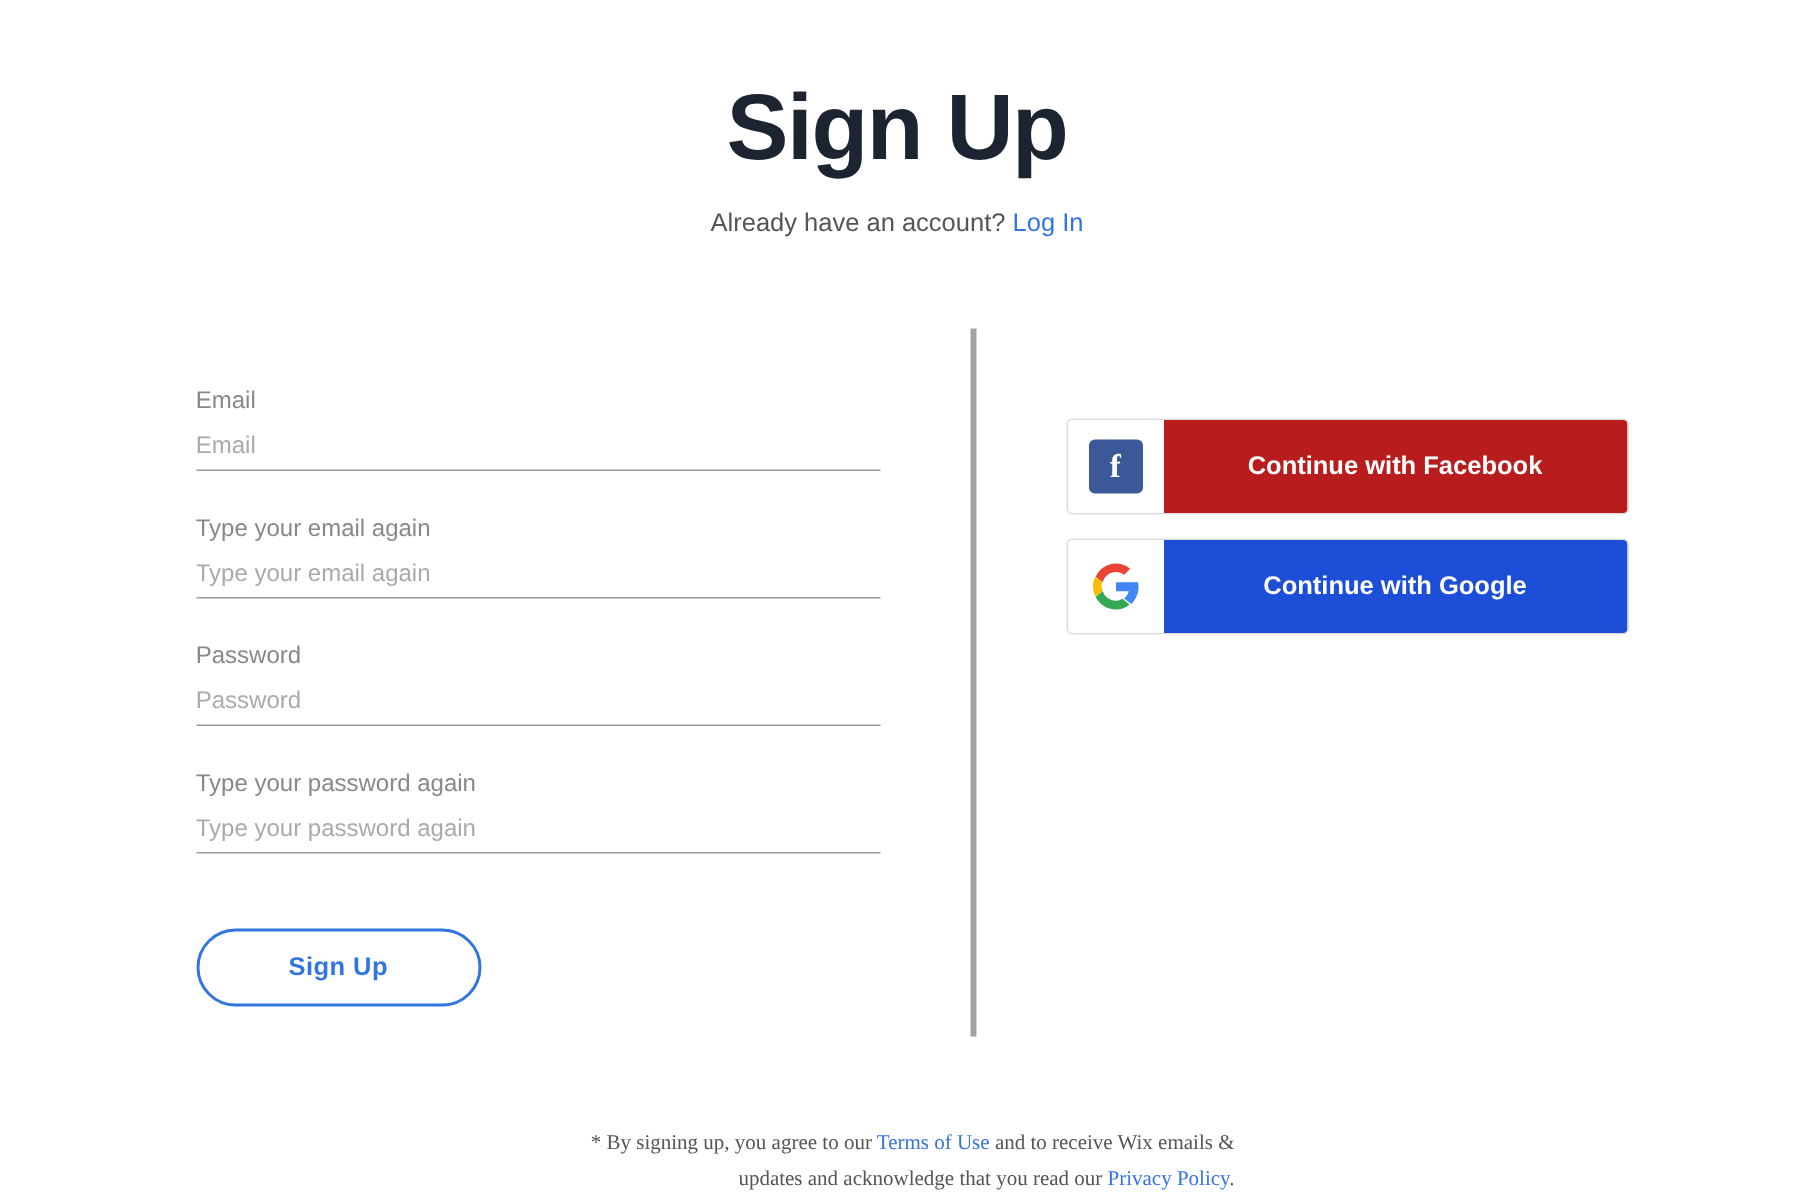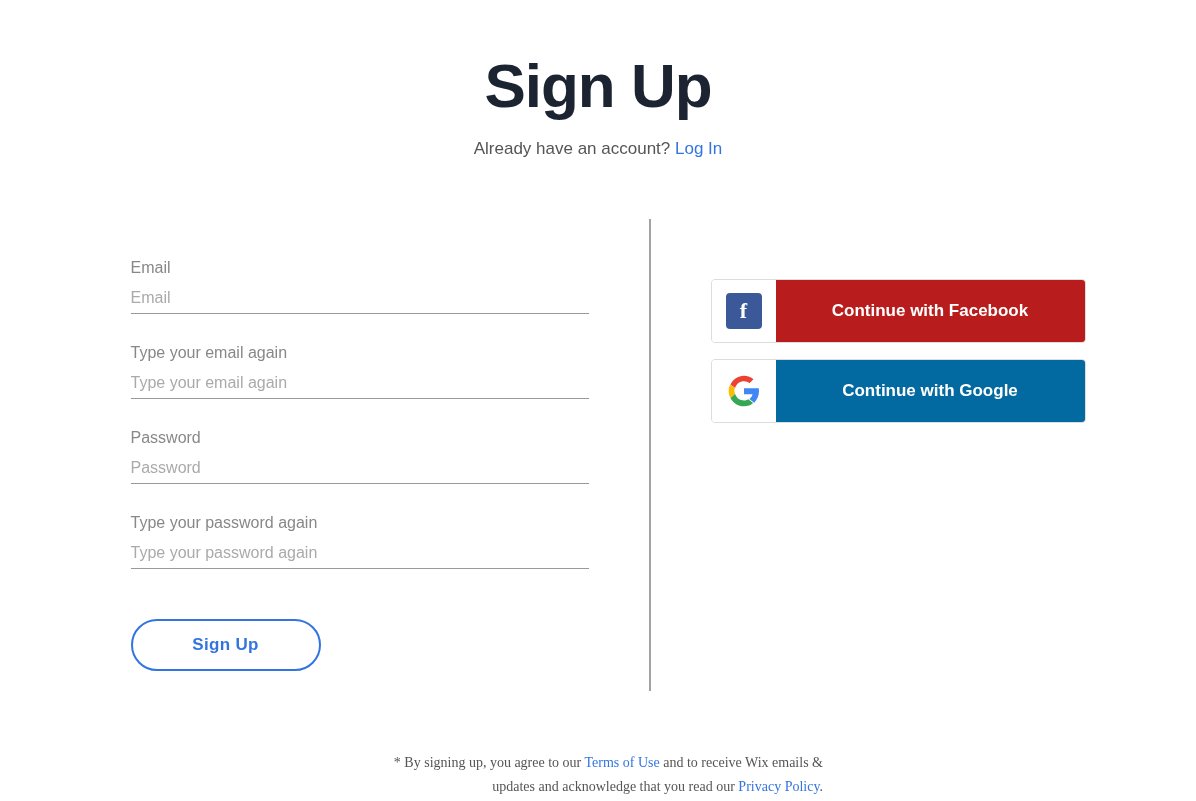--- a/index.html
+++ b/index.html
@@ -55,21 +55,21 @@
       justify-content: center;
       gap: 0;
     }
 
     .left-panel {
       flex: 0 0 580px;
       padding: 20px 60px 20px 60px;
       display: flex;
       flex-direction: column;
       gap: 0;
-      border-right: 2px solid #a3a3a3;
+      border-right: 4px solid #a3a3a3;
     }
 
     .field-group {
       display: flex;
       flex-direction: column;
       margin-bottom: 10px;
     }
 
     .field-label {
       font-size: 16px;
@@ -140,21 +140,21 @@
     .facebook-button .social-label-box {
       background: #b91c1c;
       flex: 1;
       height: 100%;
       display: flex;
       align-items: center;
       justify-content: center;
     }
 
     .google-button .social-label-box {
-      background: #0369a1;
+      background: #1d4ed8;
       flex: 1;
       height: 100%;
       display: flex;
       align-items: center;
       justify-content: center;
     }
 
     .social-label {
       color: #ffffff;
       font-size: 17px;

